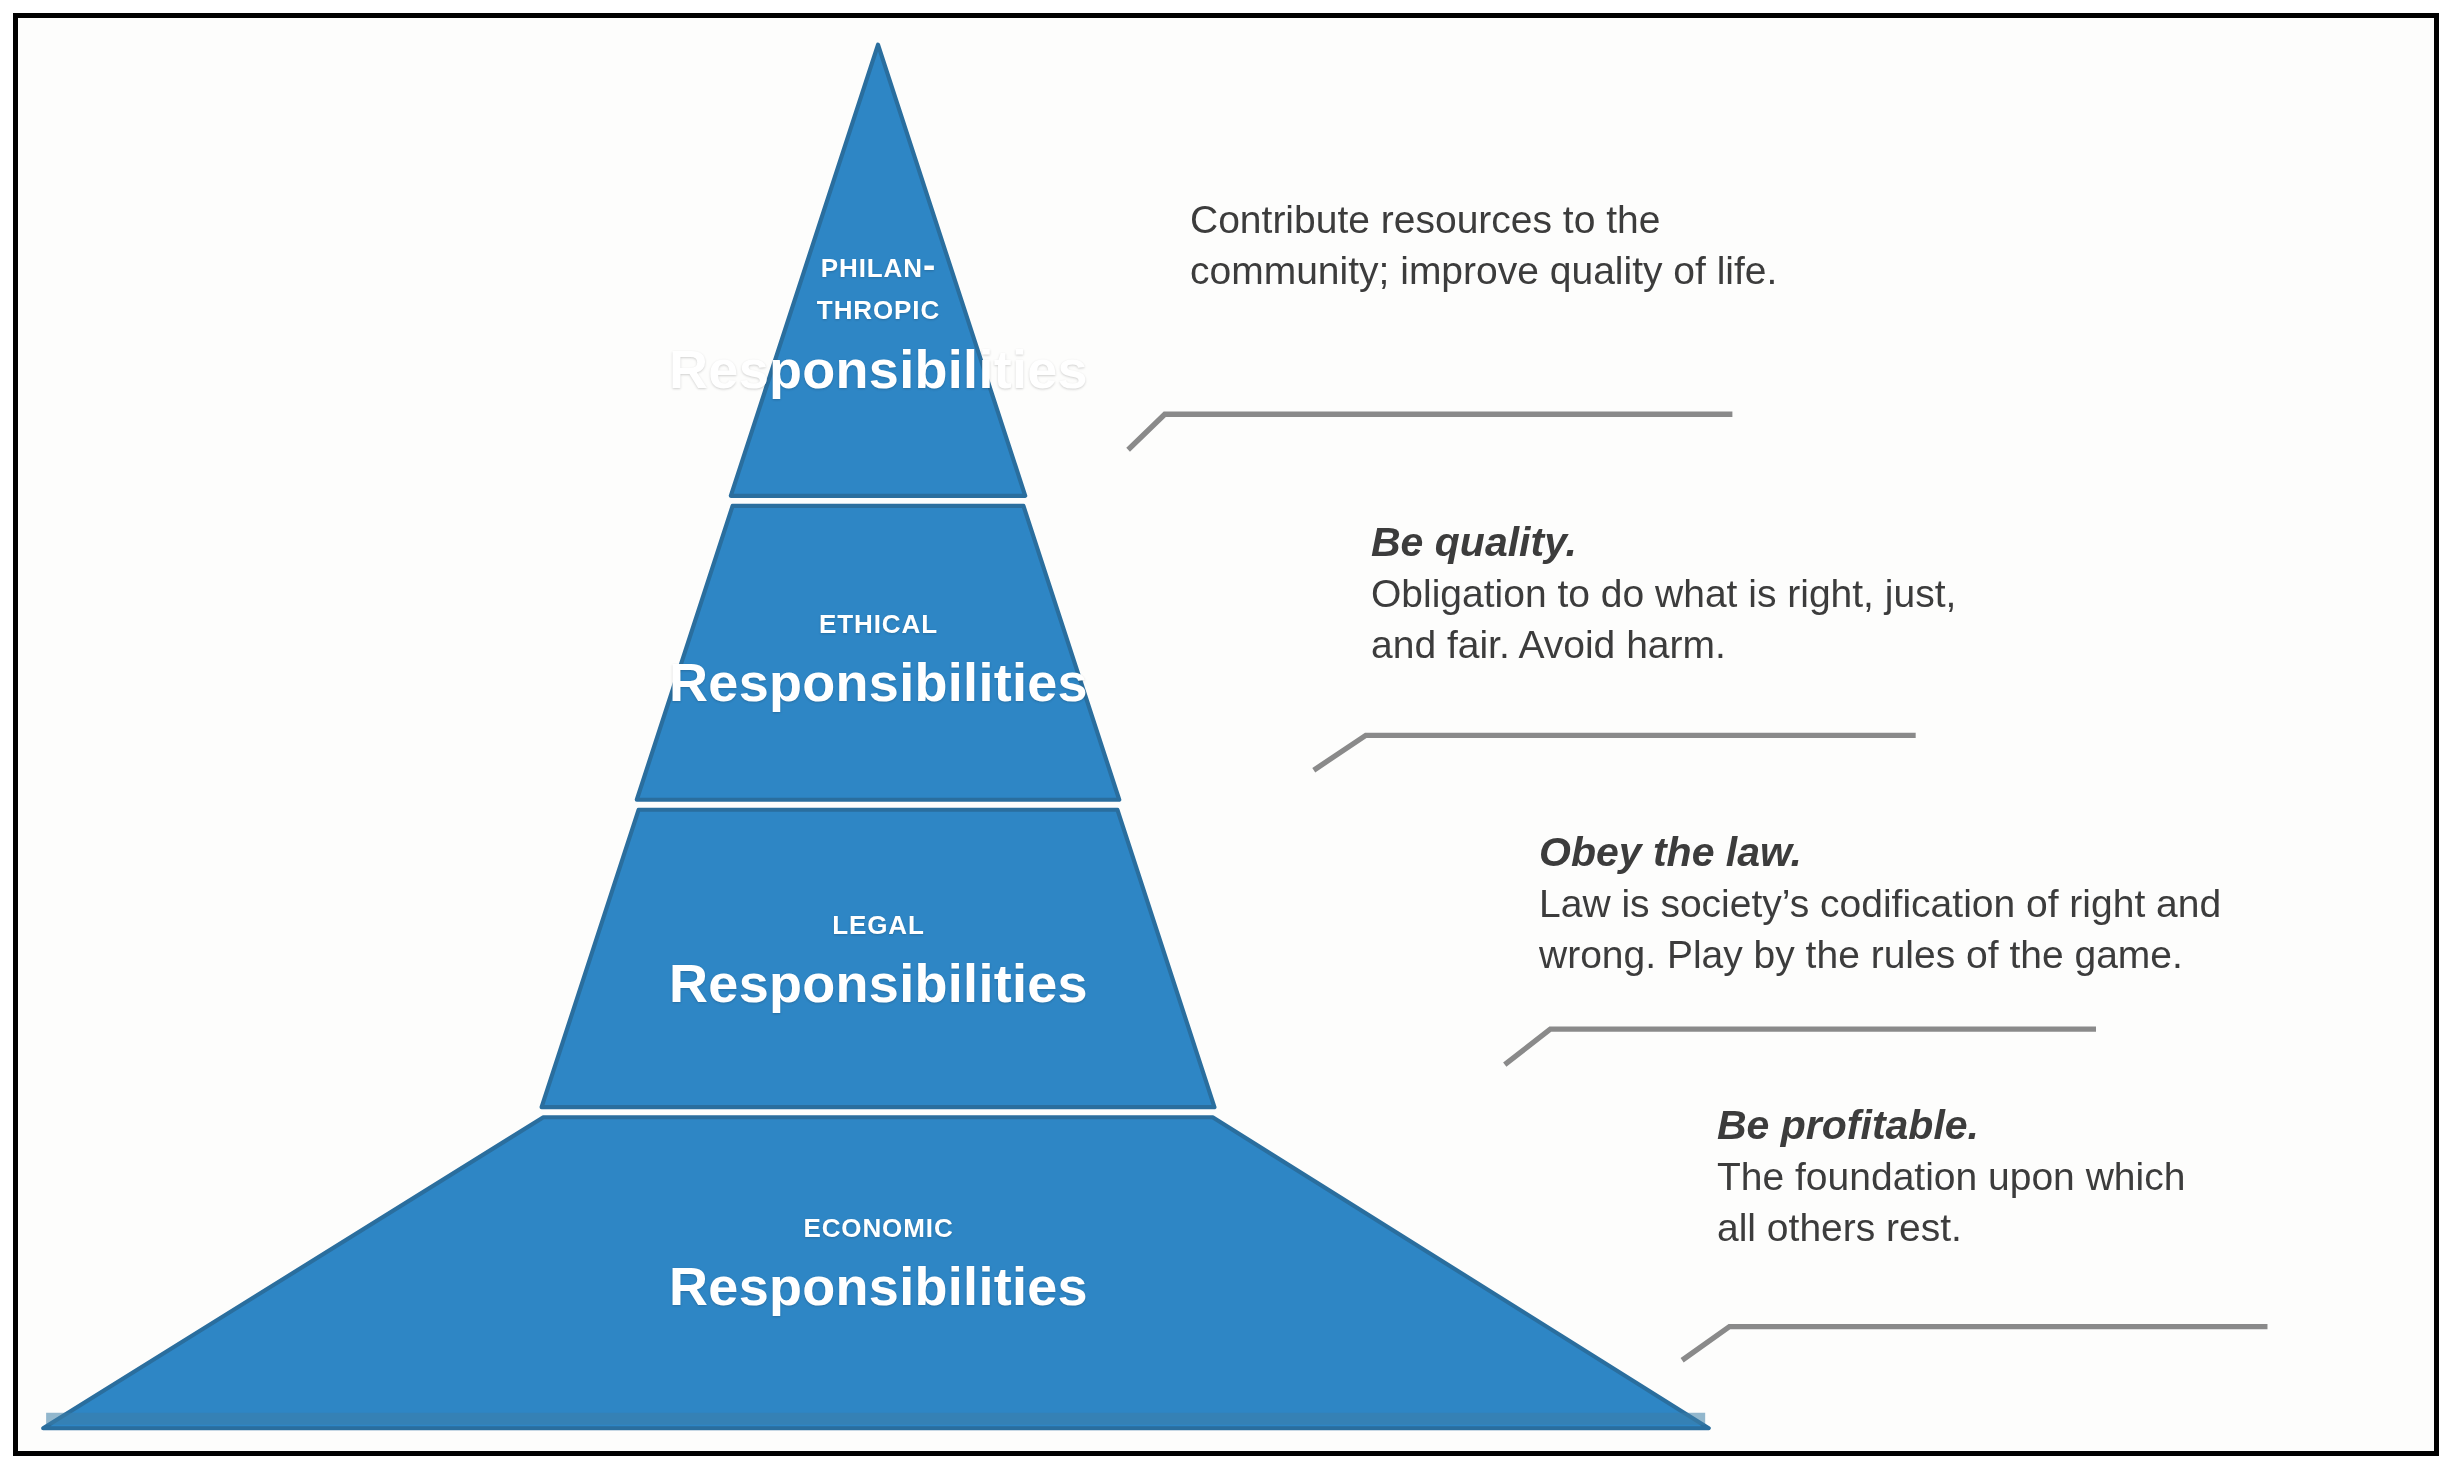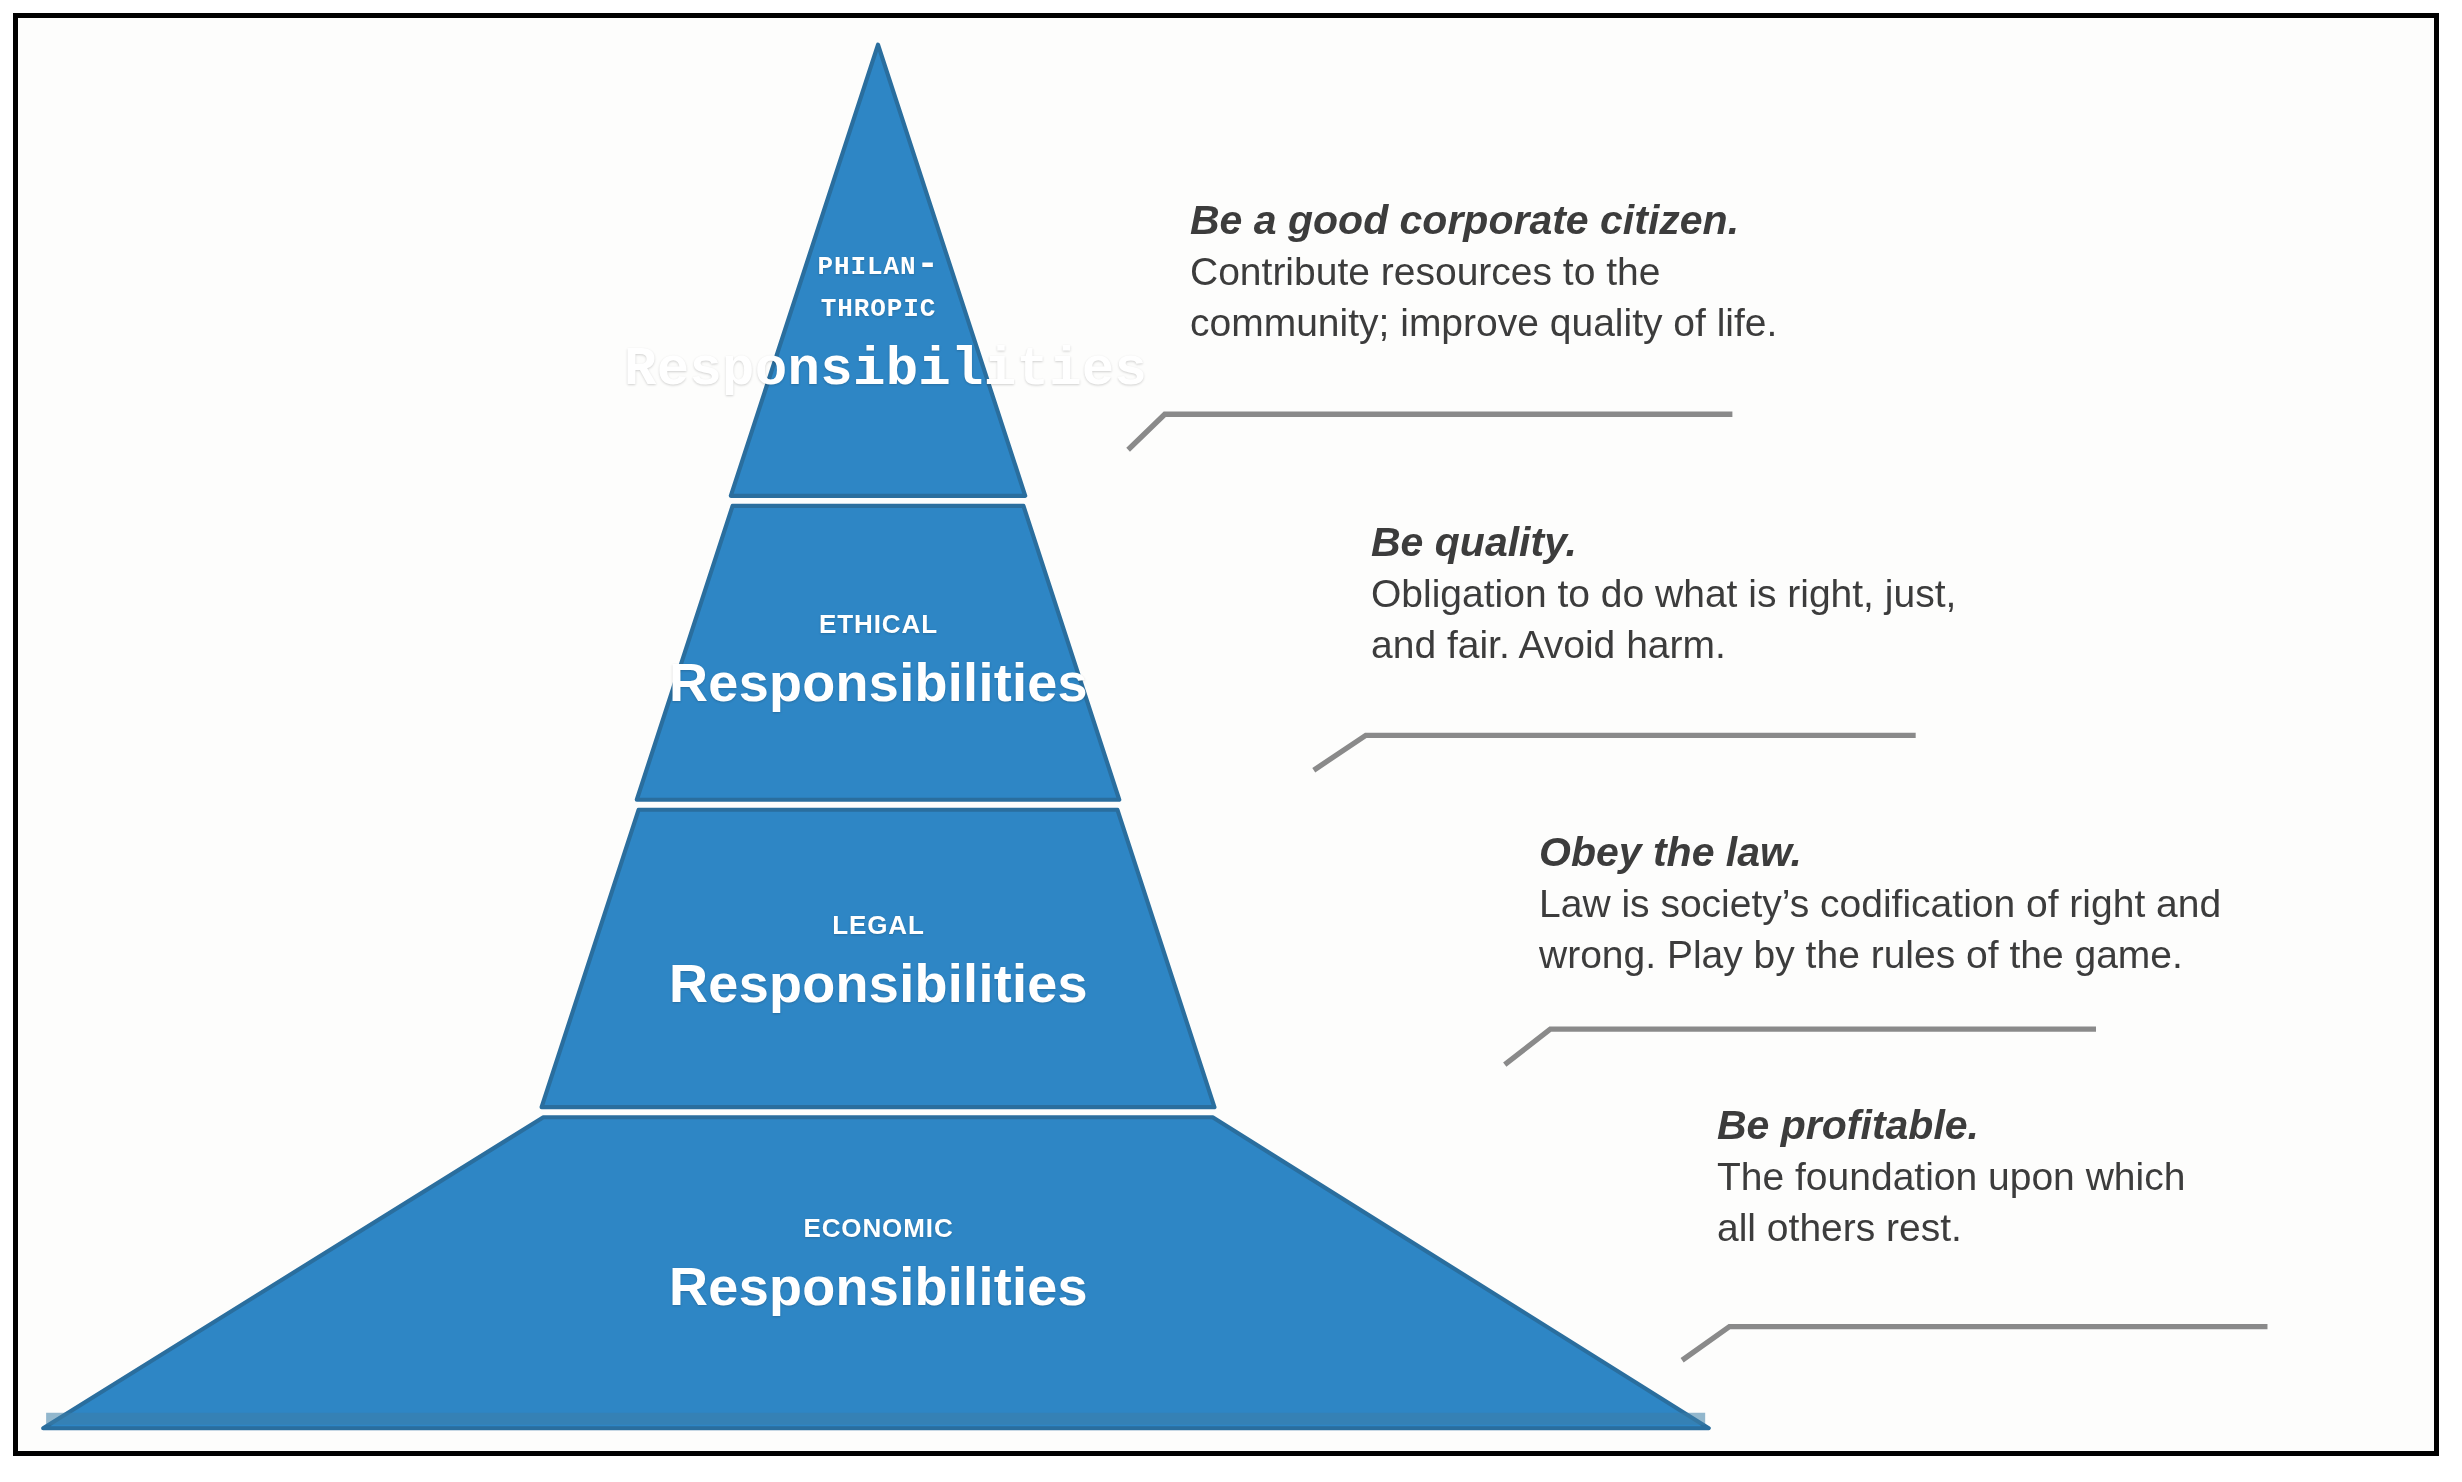--- a/index.html
+++ b/index.html
@@ -70,21 +70,21 @@
     line-height: 1.12;
   }
   .band-title {
     display: block;
     font-weight: 700;
     font-size: 54px;
     letter-spacing: 0.3px;
     margin-top: 3.5px;
   }
 
-  #band-label-0 { left: 624px; top: 234px;  width: 509px; font-family: Liberation Mono, monospace; }
+  #band-label-0 { left: 624px; top: 234px;  width: 509px; }
   #band-label-1 { left: 624px; top: 591px; width: 509px; }
   #band-label-2 { left: 624px; top: 892px; width: 509px; }
   #band-label-3 { left: 624px; top: 1195px; width: 509px; }
 
   
   .callout {
     position: absolute;
     color: #3a3a3a;
   }
   .callout-head {
@@ -164,21 +164,20 @@
   </div>
 
   <svg id="leaders-svg" viewBox="0 0 4164 2507" xmlns="http://www.w3.org/2000/svg">
     <polyline points="1908,760 1970,700 2930,700" fill="none" stroke="#8a8a8a" stroke-width="9"></polyline>
     <polyline points="2222,1302 2310,1243 3240,1243" fill="none" stroke="#8a8a8a" stroke-width="9"></polyline>
     <polyline points="2545,1800 2622,1740 3545,1740" fill="none" stroke="#8a8a8a" stroke-width="9"></polyline>
     <polyline points="2845,2300 2925,2243 3835,2243" fill="none" stroke="#8a8a8a" stroke-width="9"></polyline>
   </svg>
 
   <div class="callout" id="callout-0">
-    <span class="callout-head">Be a good corporate citizen.</span>
     <span class="callout-body">Contribute resources to the
 community; improve quality of life.</span>
   </div>
 
   <div class="callout" id="callout-1">
     <span class="callout-head">Be quality.</span>
     <span class="callout-body">Obligation to do what is right, just,
 and fair. Avoid harm.</span>
   </div>
 

